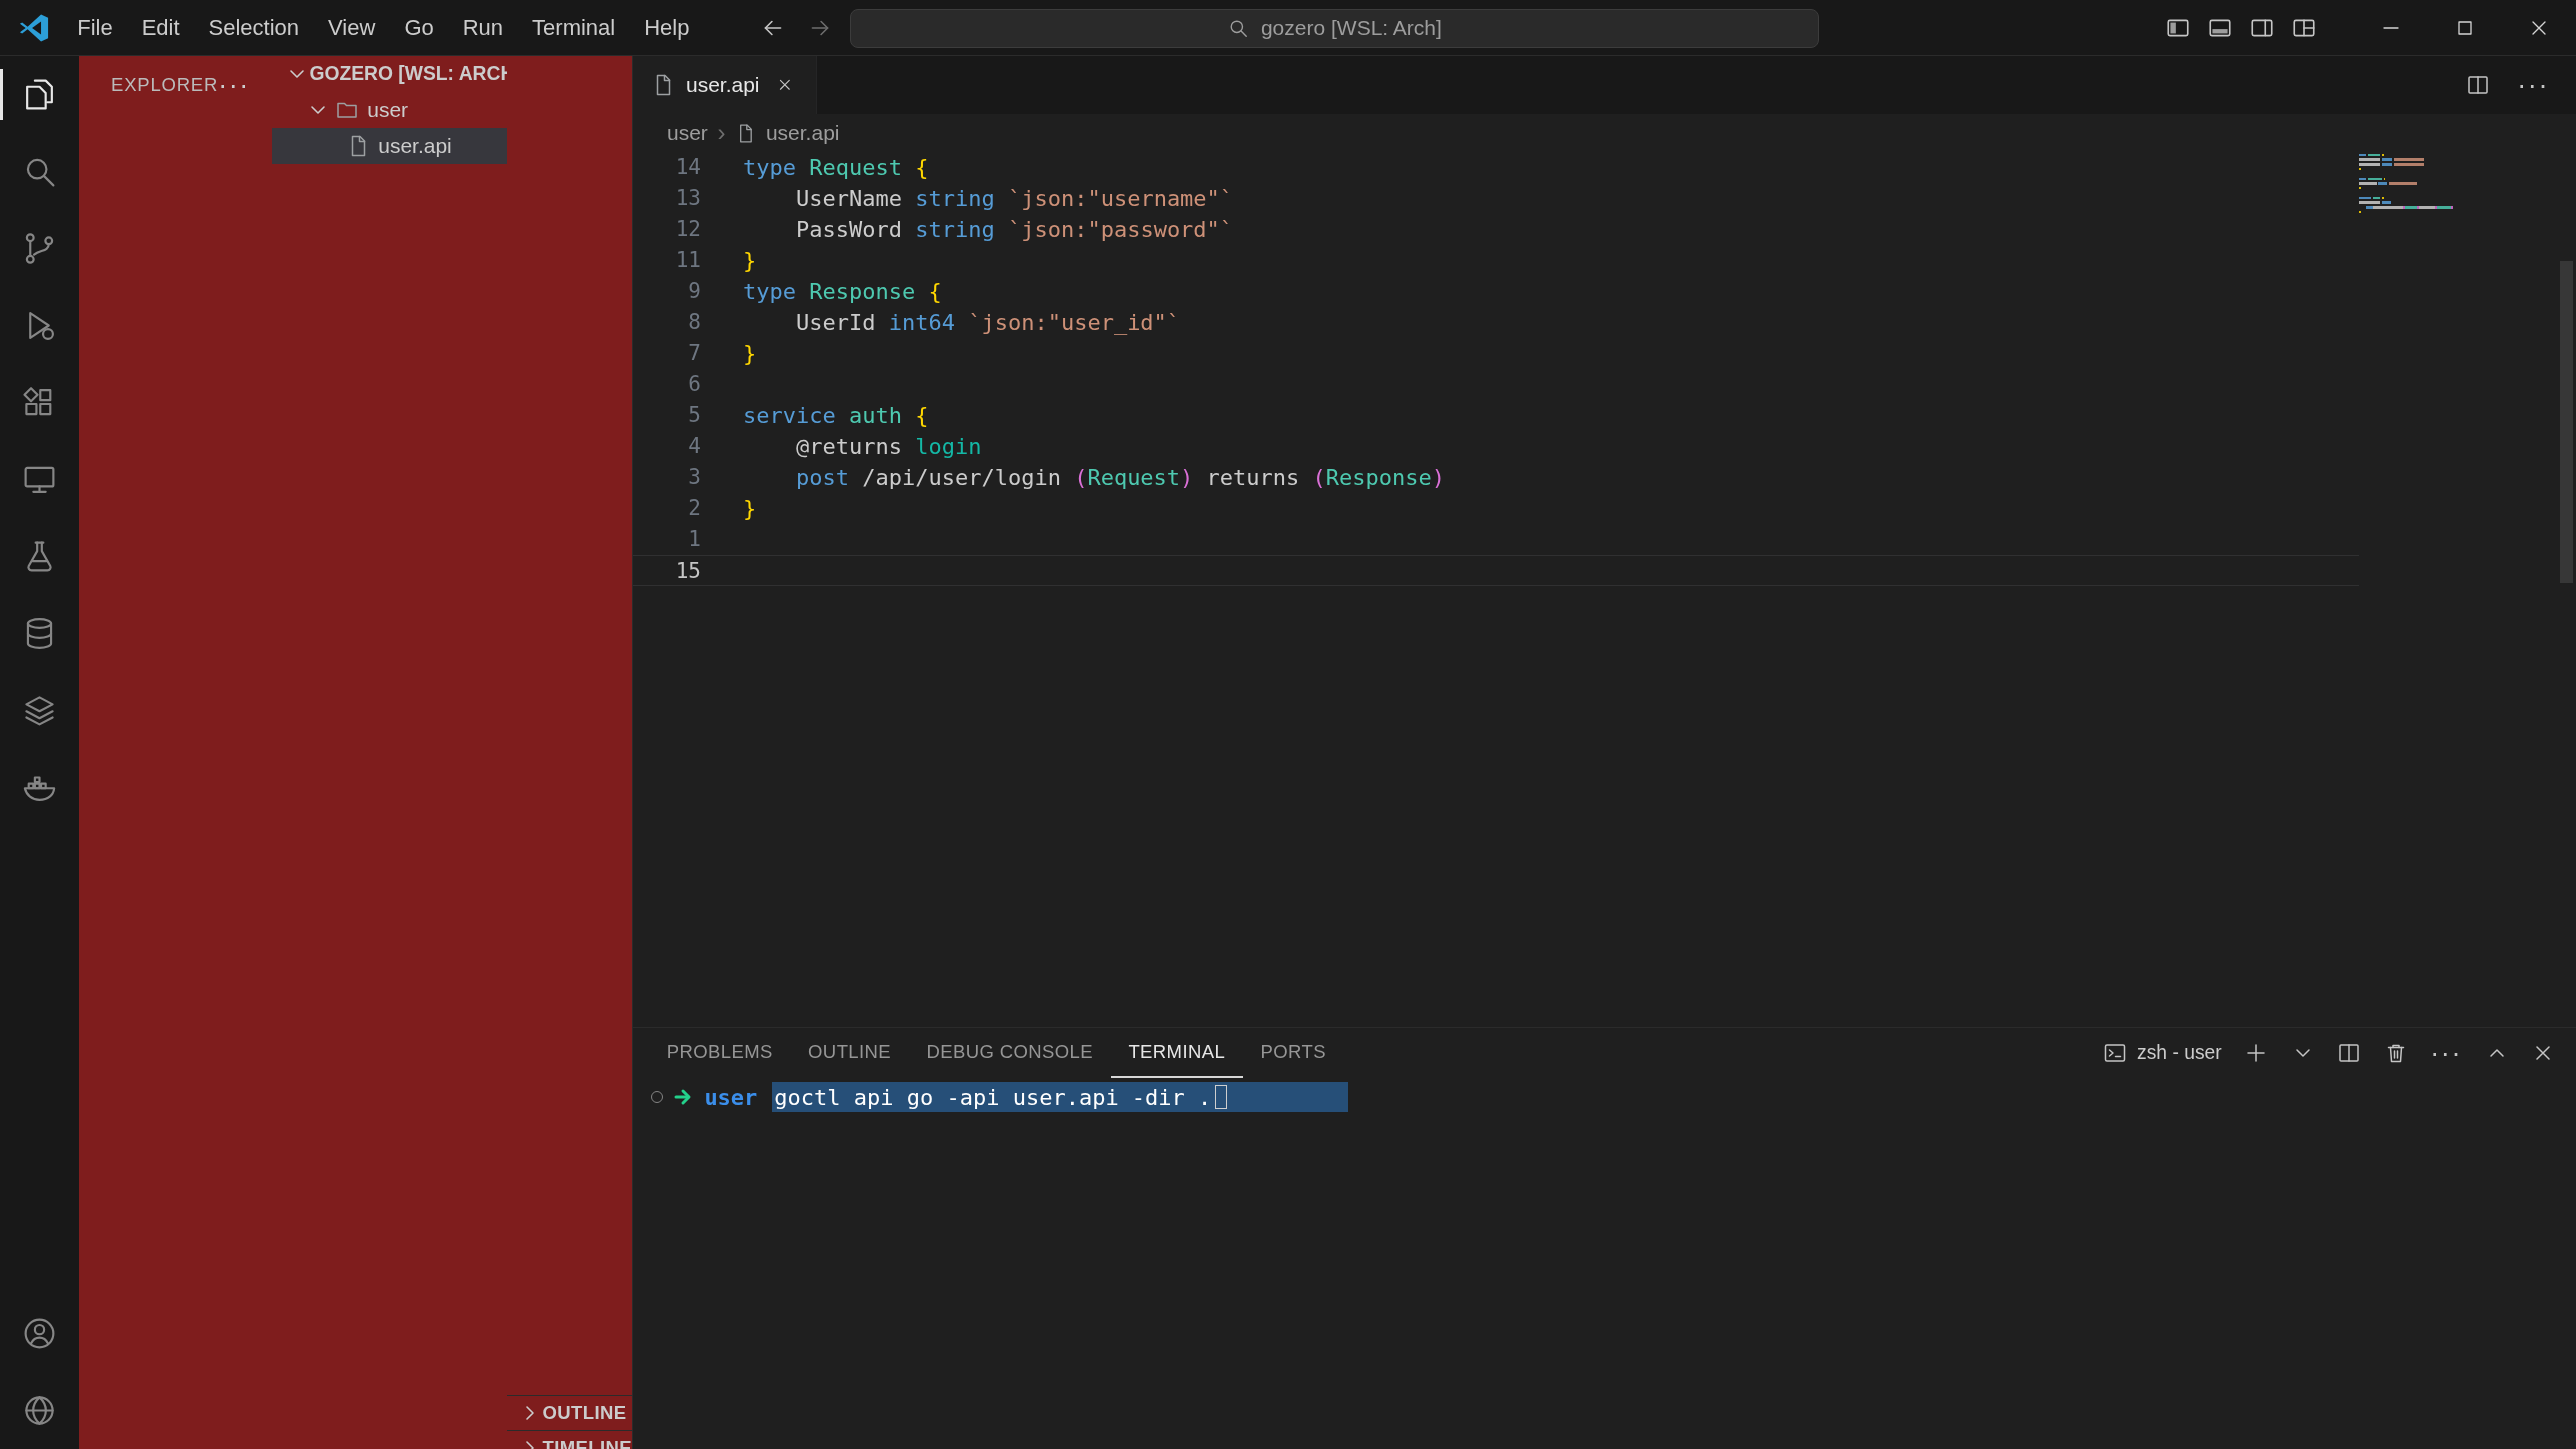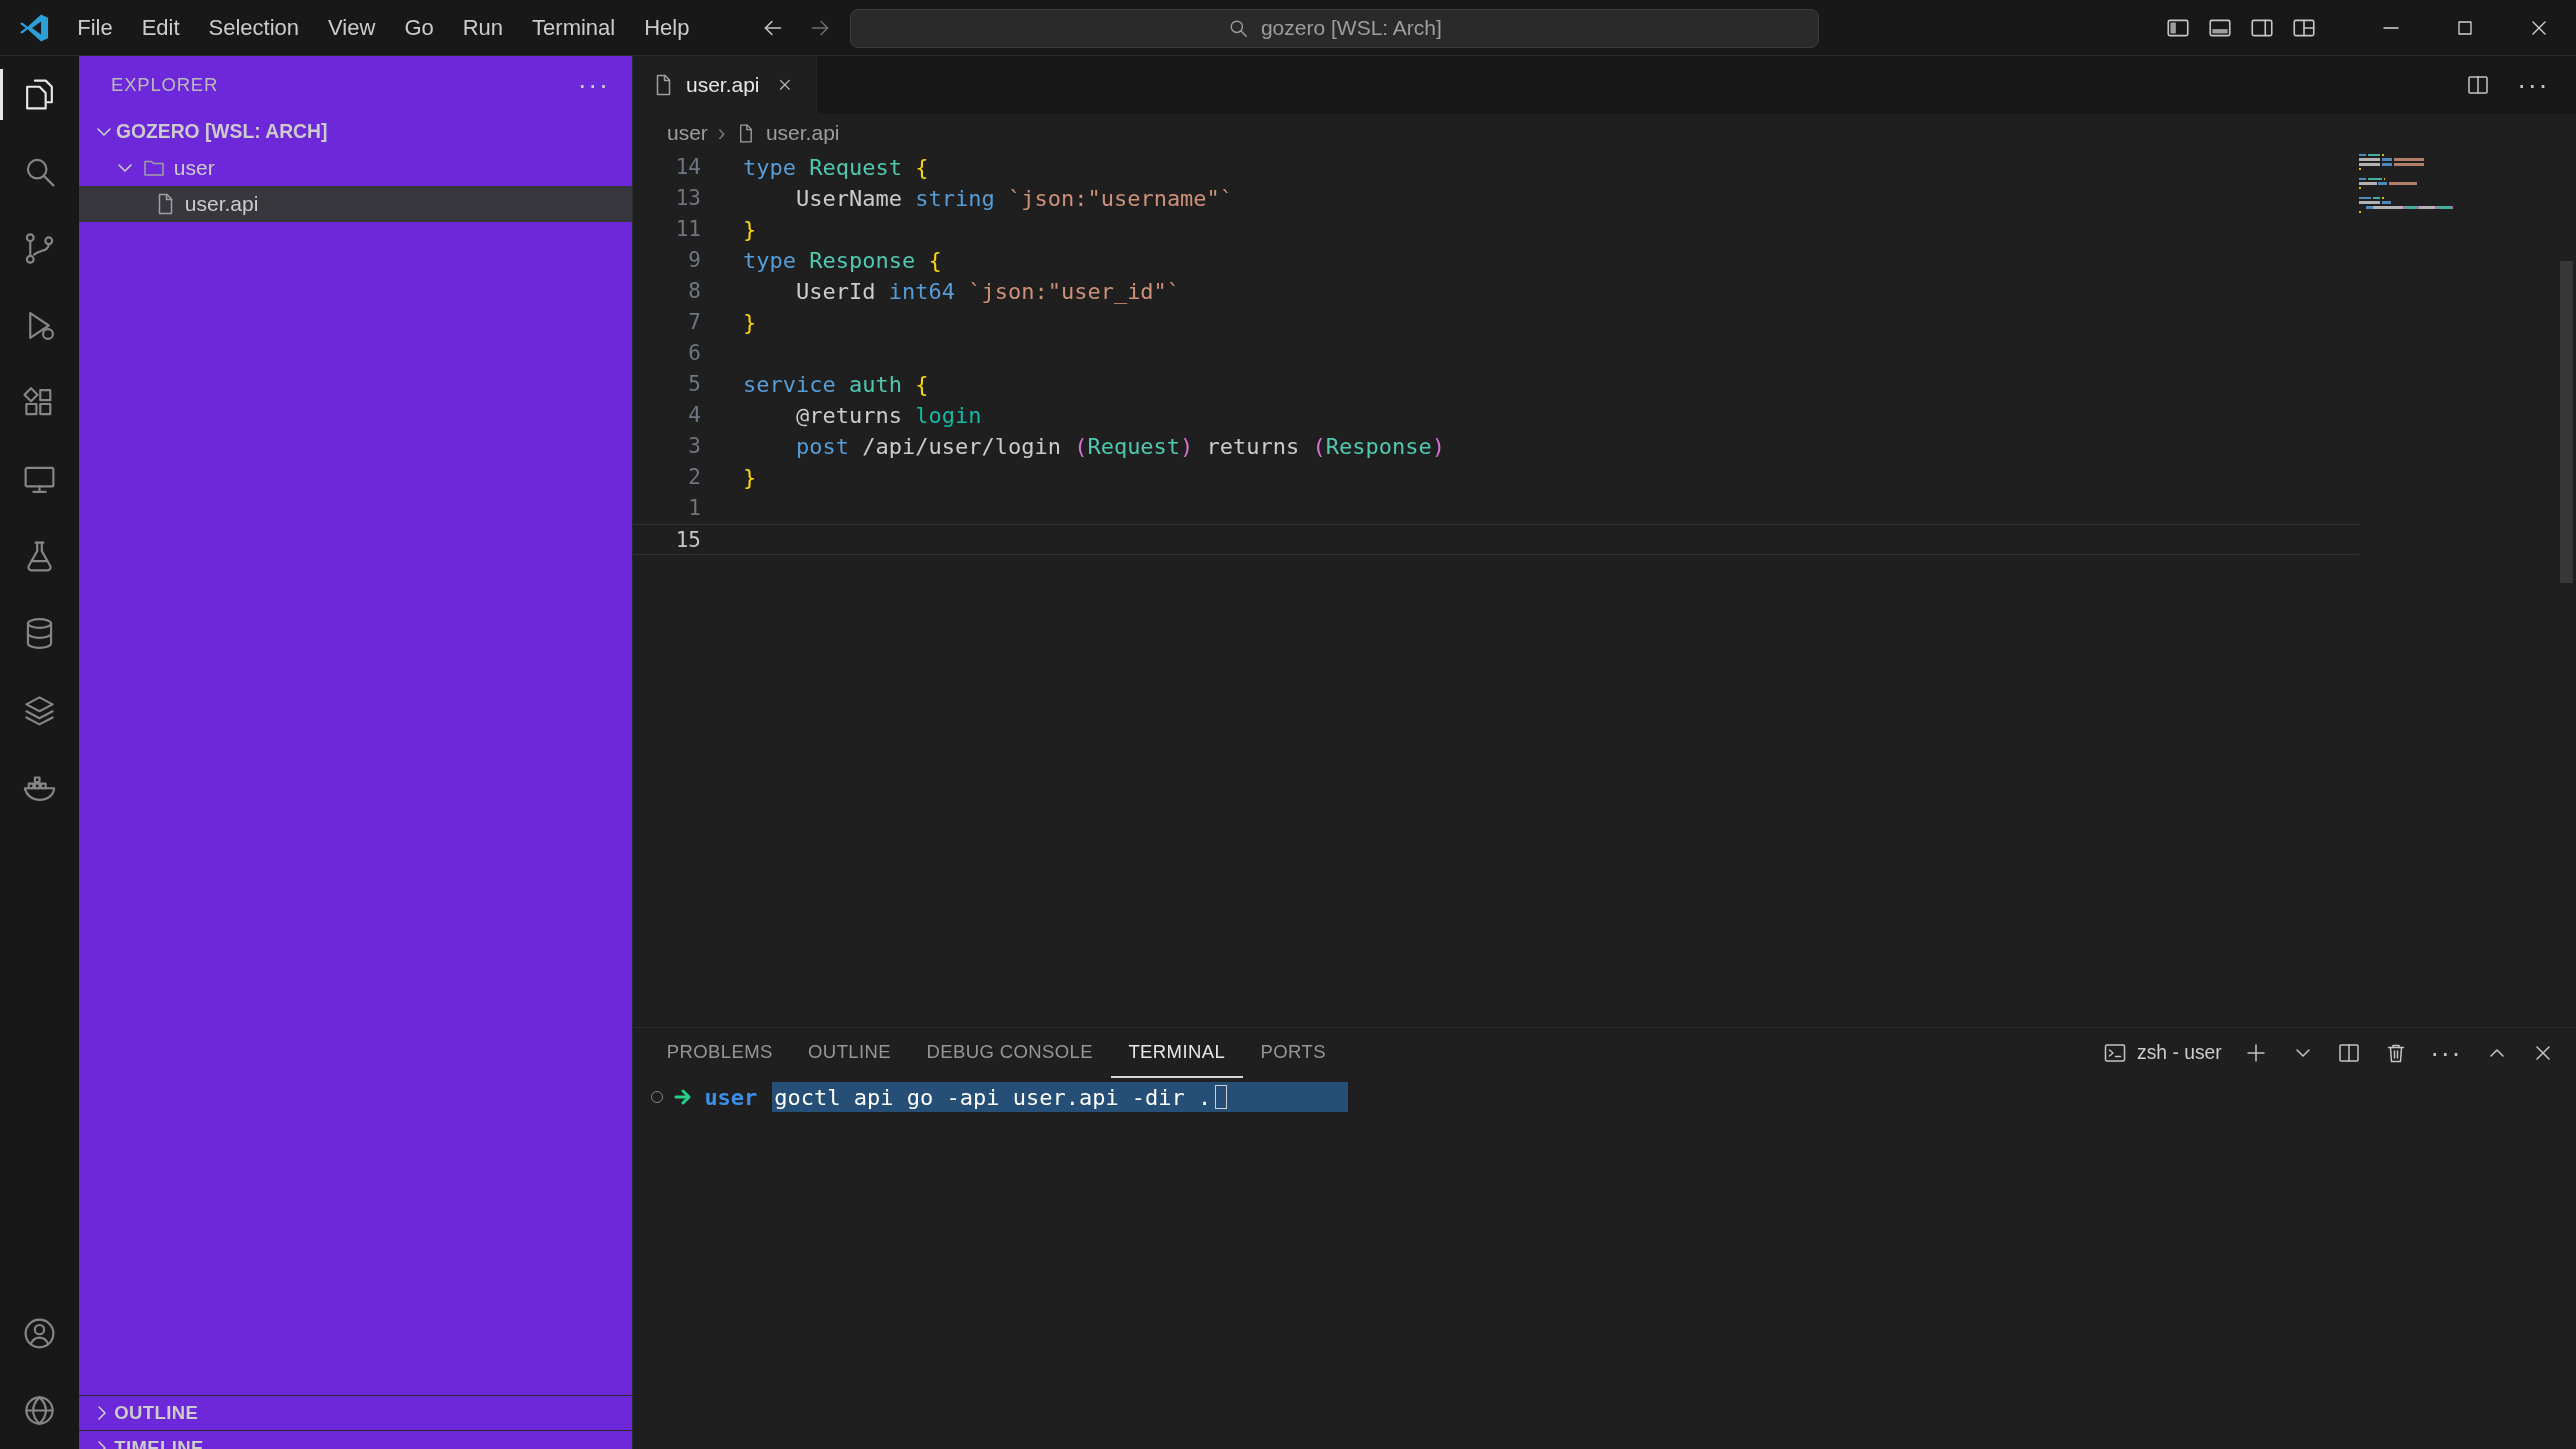--- a/index.html
+++ b/index.html
@@ -32,21 +32,21 @@
 
   
   .activitybar{width:79px;background:#181818;display:flex;flex-direction:column;align-items:center;flex:none;overflow:hidden}
   .act-item{width:79px;height:77px;display:flex;align-items:center;justify-content:center;position:relative}
   .act-item svg{width:37px;height:37px;stroke:#868686;stroke-width:1.4}
   .act-item.active svg{stroke:#e7e7e7}
   .act-item.active::before{content:"";position:absolute;left:0;top:13px;bottom:13px;width:3.2px;background:#e7e7e7}
   .act-bottom{margin-top:auto;width:79px}
 
   
-  .sidebar{width:554px;background:#6d28d9;border-right:1.6px solid #2b2b2b;display:flex;flex-direction:column;flex:none;overflow:hidden}
+  .sidebar{width:554px;background:#7f1d1d;border-right:1.6px solid #2b2b2b;display:flex;flex-direction:row;flex:none;overflow:hidden}
   .sb-header{height:58px;display:flex;align-items:center;padding:0 22.5px 0 32px;font-size:18.5px;color:#bbbbbb;letter-spacing:0.8px;flex:none}
   .sb-more{margin-left:auto;font-size:27px;color:#cccccc;letter-spacing:1.6px;line-height:16px}
   .tree{flex:1;font-size:21px;overflow:hidden}
   .tree-row{height:36px;display:flex;align-items:center;color:#cccccc;white-space:nowrap}
   .tree-row.selected{background:#37373d}
   .tree-root{font-weight:bold;font-size:19.3px;padding-left:13px}
   .chev{width:24px;height:24px;stroke:#cccccc;stroke-width:1.6;flex:none}
   .ticon{width:24px;height:24px;stroke:#9da0a2;stroke-width:1.5;margin:0 8px 0 4.8px;flex:none}
   .sb-sections{margin-top:auto;margin-bottom:-16px}
   .sb-section{height:35px;border-top:1.6px solid #2b2b2b;display:flex;align-items:center;padding-left:11.3px;
@@ -365,20 +365,24 @@
       <div class="code" id="code">
           <div class="code-row">
             <span class="gutter">14</span>
             <span class="ltext"><span style="color: rgb(86, 156, 214);">type</span><span style="color: rgb(204, 204, 204);"> </span><span style="color: rgb(78, 201, 176);">Request</span><span style="color: rgb(204, 204, 204);"> </span><span style="color: rgb(255, 215, 0);">{</span></span>
           </div>
           <div class="code-row">
             <span class="gutter">13</span>
             <span class="ltext"><span style="color: rgb(204, 204, 204);">    UserName</span><span style="color: rgb(204, 204, 204);"> </span><span style="color: rgb(86, 156, 214);">string</span><span style="color: rgb(204, 204, 204);"> </span><span style="color: rgb(206, 145, 120);">`json:"username"`</span></span>
           </div>
           <div class="code-row">
+            <span class="gutter">12</span>
+            <span class="ltext"><span style="color: rgb(204, 204, 204);">    PassWord</span><span style="color: rgb(204, 204, 204);"> </span><span style="color: rgb(86, 156, 214);">string</span><span style="color: rgb(204, 204, 204);"> </span><span style="color: rgb(206, 145, 120);">`json:"password"`</span></span>
+          </div>
+          <div class="code-row">
             <span class="gutter">11</span>
             <span class="ltext"><span style="color: rgb(255, 215, 0);">}</span></span>
           </div>
           <div class="code-row">
             <span class="gutter">9</span>
             <span class="ltext"><span style="color: rgb(86, 156, 214);">type</span><span style="color: rgb(204, 204, 204);"> </span><span style="color: rgb(78, 201, 176);">Response</span><span style="color: rgb(204, 204, 204);"> </span><span style="color: rgb(255, 215, 0);">{</span></span>
           </div>
           <div class="code-row">
             <span class="gutter">8</span>
             <span class="ltext"><span style="color: rgb(204, 204, 204);">    UserId</span><span style="color: rgb(204, 204, 204);"> </span><span style="color: rgb(86, 156, 214);">int64</span><span style="color: rgb(204, 204, 204);"> </span><span style="color: rgb(206, 145, 120);">`json:"user_id"`</span></span>

